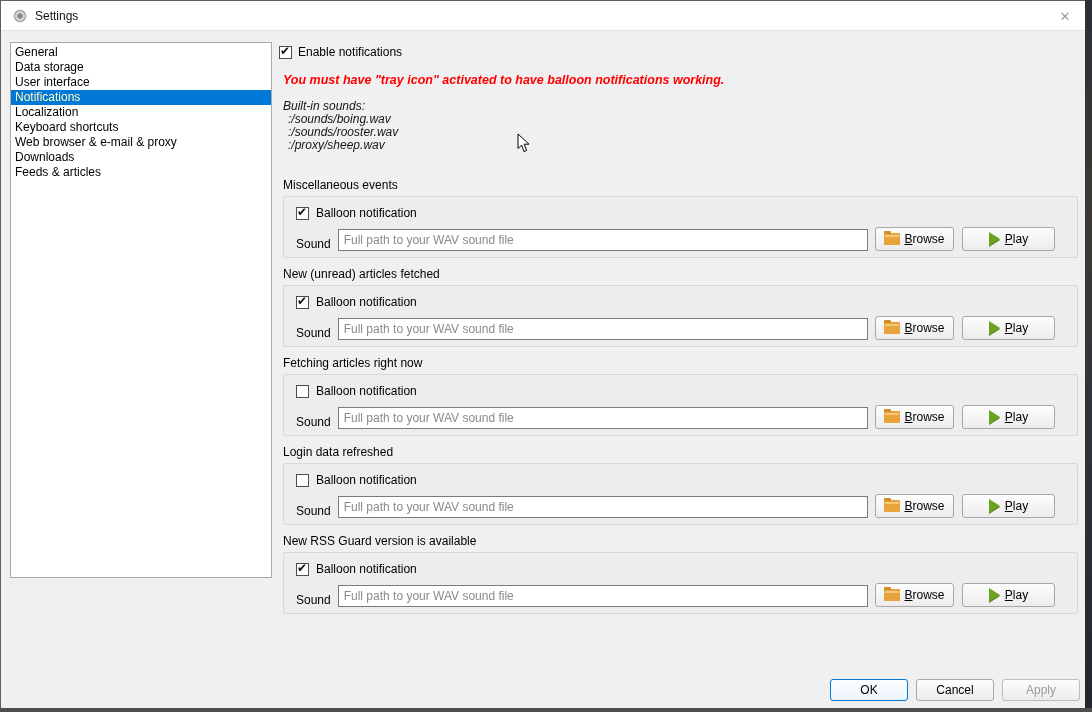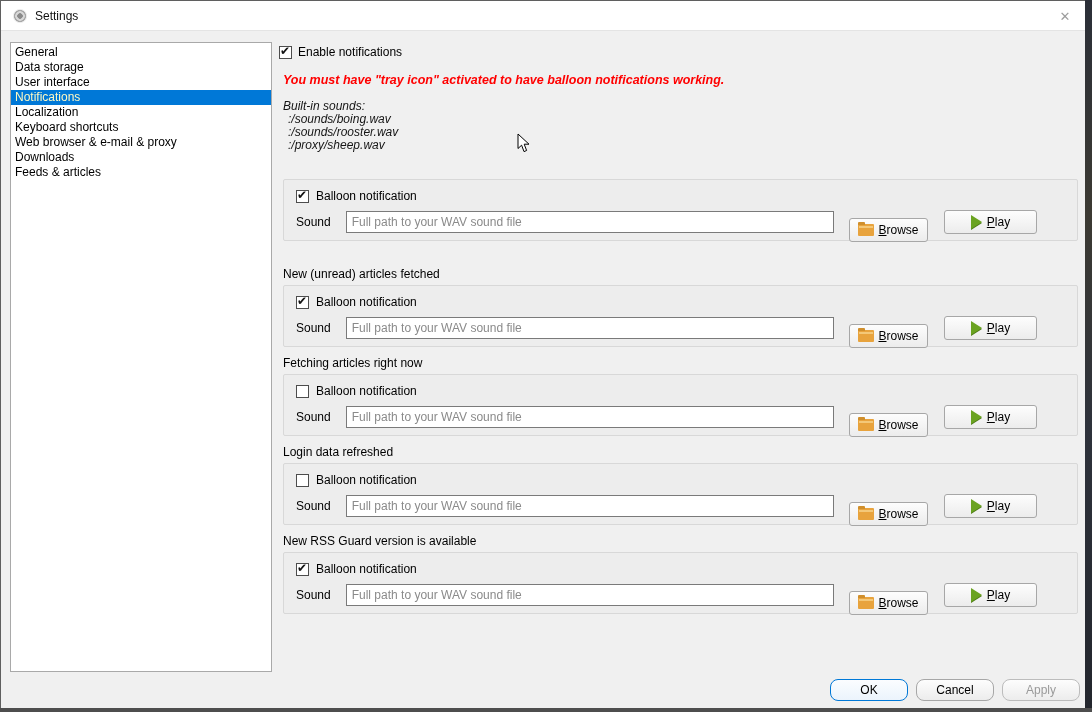--- a/index.html
+++ b/index.html
@@ -18,21 +18,21 @@
   
   .titlebar { position:absolute; left:1px; top:1px; width:1084px; height:30px; background:#ffffff;
               border-bottom:1px solid #e4e4e4; display:flex; align-items:center; }
   .app-icon { width:14px; height:14px; border-radius:50%; margin-left:12px;
               background:radial-gradient(circle at 50% 50%, #8a8a8a 0 2.5px, #d8d8d8 3px 4.5px, #a8a8a8 5px 5.8px, #e9e9e9 6.2px); }
   .title-text { margin-left:8px; font-size:12px; color:#111; }
   .close-btn { position:absolute; right:10px; top:5px; width:20px; height:20px; display:flex;
                align-items:center; justify-content:center; color:#9d9d9d; font-size:13px; }
 
   
-  .sidebar { position:absolute; left:10px; top:42px; width:262px; height:630px;
+  .sidebar { position:absolute; left:10px; top:42px; width:262px; height:536px;
              background:#ffffff; border:1px solid #a9a9a9; padding-top:2px; }
   .side-item { height:15px; line-height:15px; padding-left:4px; white-space:nowrap; cursor:default; }
   .side-item.selected { background:#0078d7; color:#fef9c3; }
 
   .checkbox { display:inline-block; width:13px; height:13px; background:#fff; border:1px solid #4d4d4d;
               position:relative; vertical-align:middle; flex:0 0 13px; }
   .checkbox .mark { position:absolute; left:0px; top:-3px; font-size:12px; font-weight:bold; color:#111; }
 
   .enable-row { position:absolute; left:279px; top:45px; display:flex; align-items:center; }
   .enable-row .lbl { margin-left:6px; }
@@ -42,41 +42,41 @@
   .sounds { position:absolute; left:283px; top:100px; font-style:italic; color:#151515; line-height:13px; }
   .sounds .path { padding-left:5px; }
 
   
   .section { position:absolute; left:283px; width:795px; }
   .s0 { top:179px; } .s1 { top:268px; } .s2 { top:357px; } .s3 { top:446px; } .s4 { top:535px; }
   .section-title { height:13px; line-height:13px; margin-bottom:4px; }
   .groupbox { position:relative; height:62px; background:#ededed; border:1px solid #d8d8d8; border-radius:2px; }
   .balloon-row { position:absolute; left:12px; top:9px; display:flex; align-items:center; }
   .balloon-row .lbl { margin-left:7px; }
-  .sound-row { position:absolute; left:12px; right:40px; top:30px; height:24px; display:flex; align-items:center;gap:8px; }
+  .sound-row { position:absolute; left:12px; right:22px; top:30px; height:24px; display:flex; align-items:flex-end; }
   .sound-lbl { margin-right:7px; }
   .sound-input { flex:1; height:22px; border:1px solid #7a7a7a; background:#fff; padding:0 5px;
                  font:12px "Liberation Sans","DejaVu Sans",sans-serif; color:#8b5cf6; outline:none; }
   .sound-input::placeholder { color:#8a8a8a; opacity:1; }
   .btn { height:24px; border:1px solid #a7a7a7; border-radius:3px;
          background:linear-gradient(180deg,#fdfdfd,#ececec); display:flex; align-items:center;
          justify-content:center; font-size:12px; color:#000; cursor:default; }
   .browse-btn { width:79px; margin-left:7px;margin-top:16px; }
   .play-btn { width:93px; margin-left:8px; }
 
   .folder-icon { width:16px; height:12px; background:#e8a33d; border-radius:1px; position:relative; margin-right:4px; flex:0 0 16px; }
   .folder-icon::before { content:""; position:absolute; left:0; top:-2px; width:7px; height:3px; background:#d08f2c; border-radius:1px 1px 0 0; }
   .folder-icon::after { content:""; position:absolute; left:1px; top:2px; width:14px; height:2px; background:#f4c878; }
   .play-icon { width:0; height:0; border-left:11px solid #6aa321; border-top:7px solid transparent;
                border-bottom:7px solid transparent; margin-right:5px; flex:0 0 11px;
                filter:drop-shadow(0 1px 0 #4d7916); }
 
   
   .footer { position:absolute; top:679px; right:12px; display:flex; gap:8px; }
-  .footer .btn { height:22px; width:78px;border-radius:8px; }
+  .footer .btn { height:22px; width:78px; }
   .ok-btn { border:1px solid #0078d7; background:linear-gradient(180deg,#fbfdff,#ebf4fc); }
   .apply-btn { color:#9a9a9a; border-color:#bcbcbc; width:79px; }
   .cancel-btn { width:79px; }
 
   .cursor { position:absolute; left:517px; top:133px; pointer-events:none; }
   u { text-decoration:underline; }
 </style>
 </head>
 <body>
 
@@ -114,20 +114,21 @@
   <div class="warning">You must have "tray icon" activated to have balloon notifications working.</div>
 
   <div class="sounds">
     <div>Built-in sounds:</div>
     <div class="path">:/sounds/boing.wav</div>
     <div class="path">:/sounds/rooster.wav</div>
     <div class="path">:/proxy/sheep.wav</div>
   </div>
 
   <div class="section s0">
+    <div class="section-title">Miscellaneous events</div>
     <div class="groupbox">
       <div class="balloon-row">
         <span class="checkbox">
             <span class="mark">✔</span>
           </span>
         <span class="lbl">Balloon notification</span>
       </div>
       <div class="sound-row">
         <span class="sound-lbl">Sound</span>
         <input class="sound-input" placeholder="Full path to your WAV sound file" style="">

